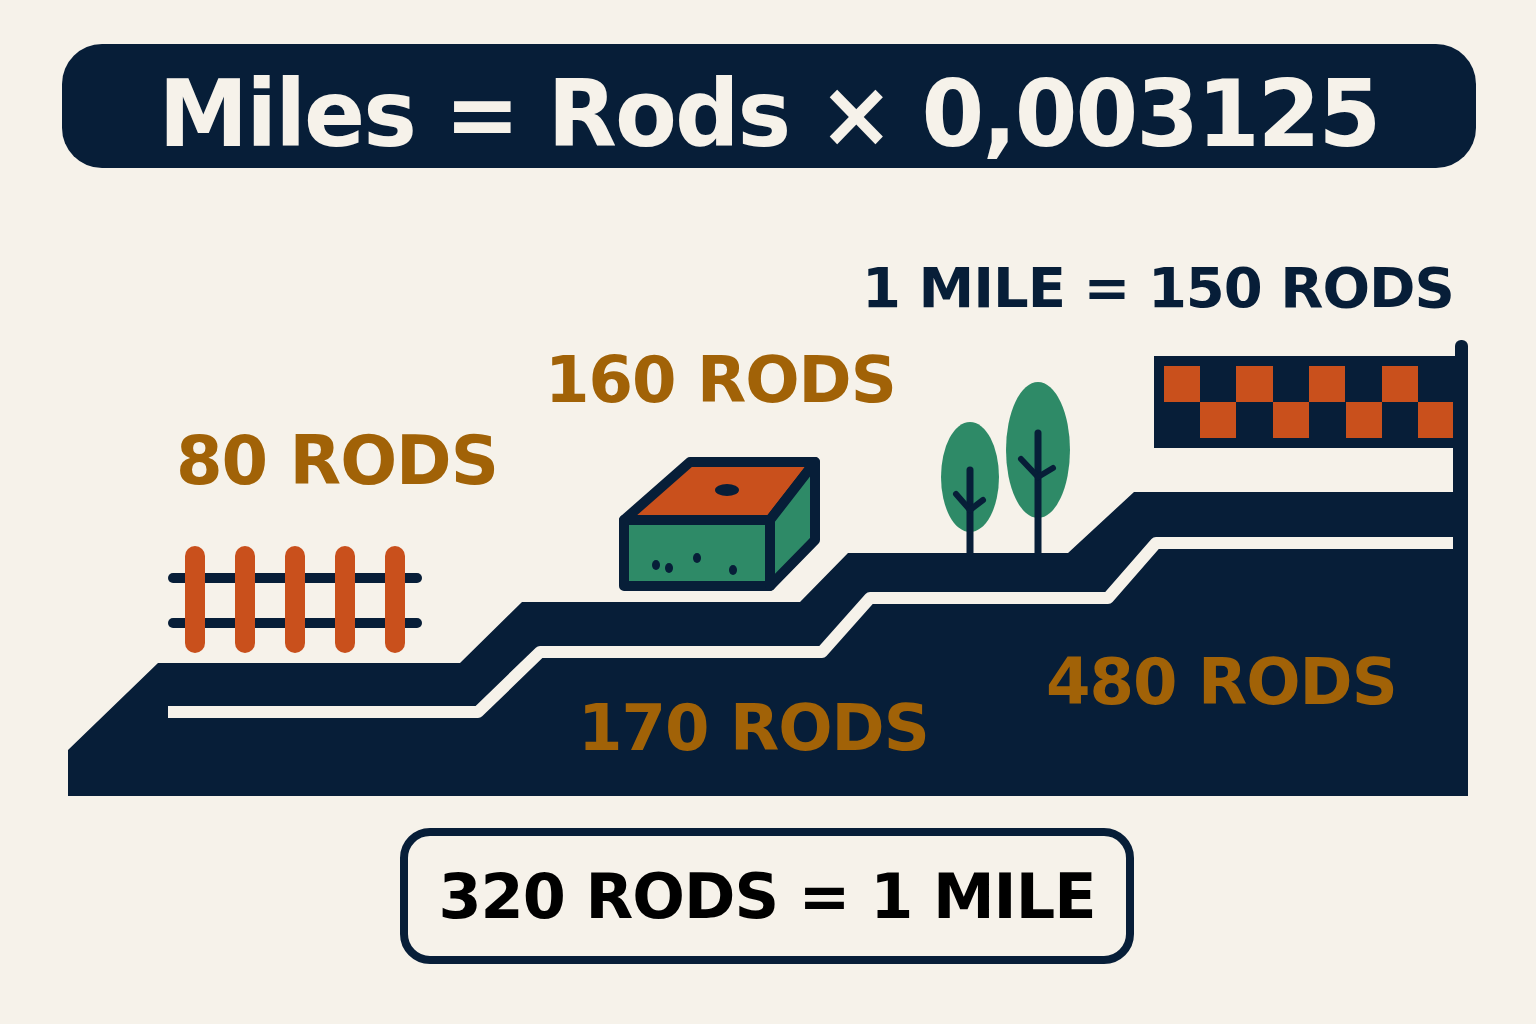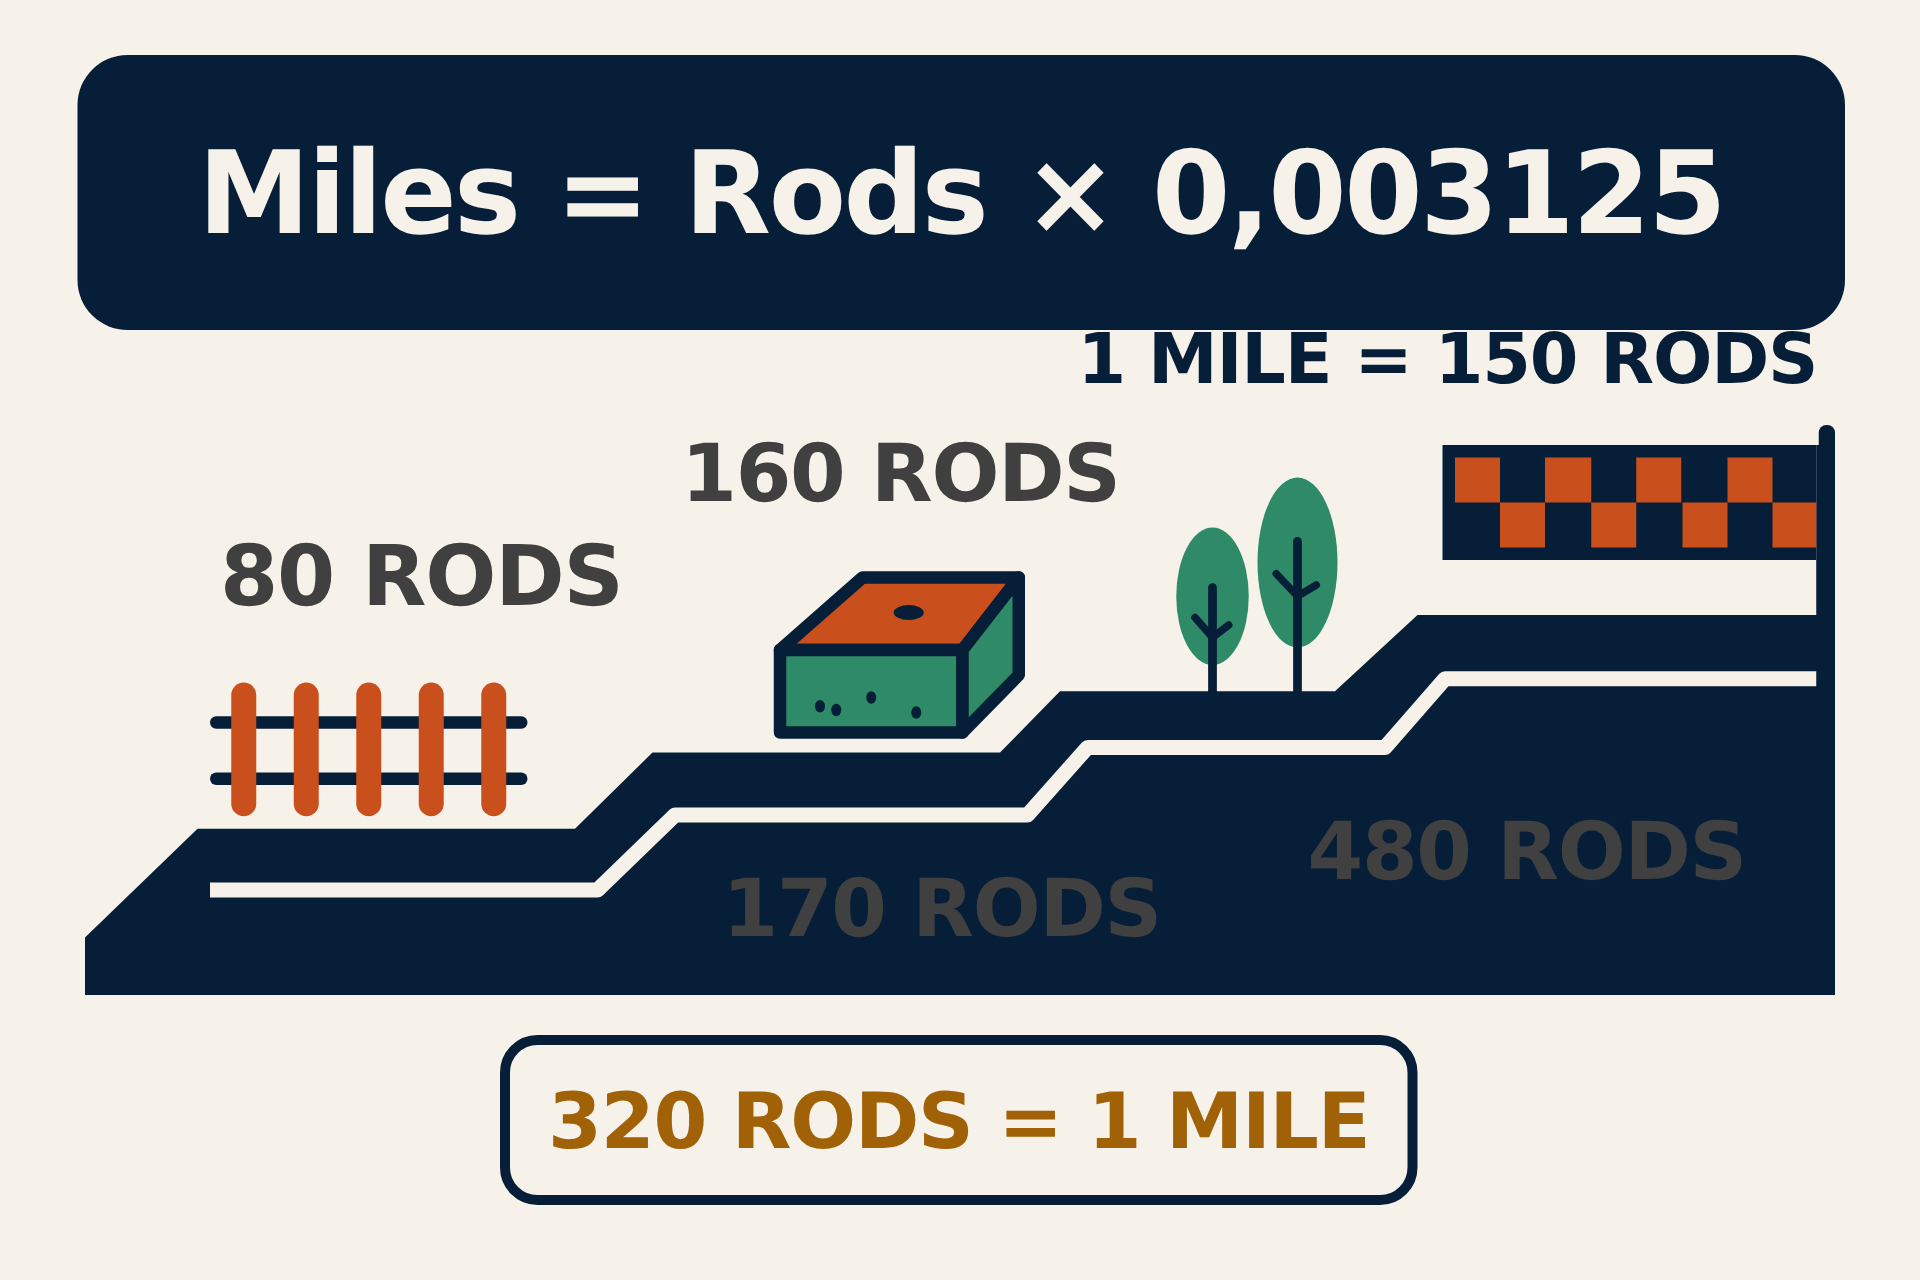--- a/index.html
+++ b/index.html
@@ -3,47 +3,47 @@
 <meta charset="utf-8">
 <style>
   html, body { margin: 0; padding: 0; }
   body {
     width: 1536px; height: 1024px; overflow: hidden;
     background: #f6f2ea;
     position: relative;
     font-family: "DejaVu Sans", sans-serif;
   }
   .title-bar {
-    position: absolute; left: 62px; top: 44px; width: 1414px; height: 220px;
+    position: absolute; left: 62px; top: 44px; width: 1414px; height: 124px;
     background: #071e38; border-radius: 40px;
-    display: flex; align-items: center; justify-content: center;
+    display: flex; align-items: flex-end; justify-content: center;
   }
   .title-text {
     color: #f6f2ea; font-weight: bold; font-size: 92px; letter-spacing: -2px;
     white-space: nowrap; transform: scaleX(0.98);
   }
   .label {
     position: absolute; font-weight: bold; white-space: nowrap;
     letter-spacing: -1px; line-height: 1;
   }
-  .orange { color: #404040; }
+  .orange { color: #a16207; }
   .navy { color: #071e38; }
   .lbl-80 { left: 176px; top: 428px; font-size: 67px; }
   .lbl-160 { left: 545px; top: 348px; font-size: 64px; }
   .lbl-240 { left: 578px; top: 696px; font-size: 64px; }
   .lbl-320 { left: 1046px; top: 650px; font-size: 64px; }
   .lbl-mile { left: 862px; top: 260px; font-size: 56px; }
   .art { position: absolute; left: 0; top: 0; }
   .bottom-box {
     position: absolute; left: 400px; top: 828px; width: 734px; height: 136px;
     border: 8px solid #071e38; border-radius: 30px; box-sizing: border-box;
     background: #f6f2ea;
     display: flex; align-items: center; justify-content: center;
   }
-  .bottom-text { color: #a16207; font-weight: bold; font-size: 62px; letter-spacing: -1px; white-space: nowrap; }
+  .bottom-text { color: #000000; font-weight: bold; font-size: 62px; letter-spacing: -1px; white-space: nowrap; }
 </style>
 </head>
 <body>
 
 <div class="title-bar">
   <span class="title-text">Miles = Rods × 0,003125</span>
 </div>
 
 <svg class="art" width="1536" height="1024" viewBox="0 0 1536 1024" xmlns="http://www.w3.org/2000/svg">
 

